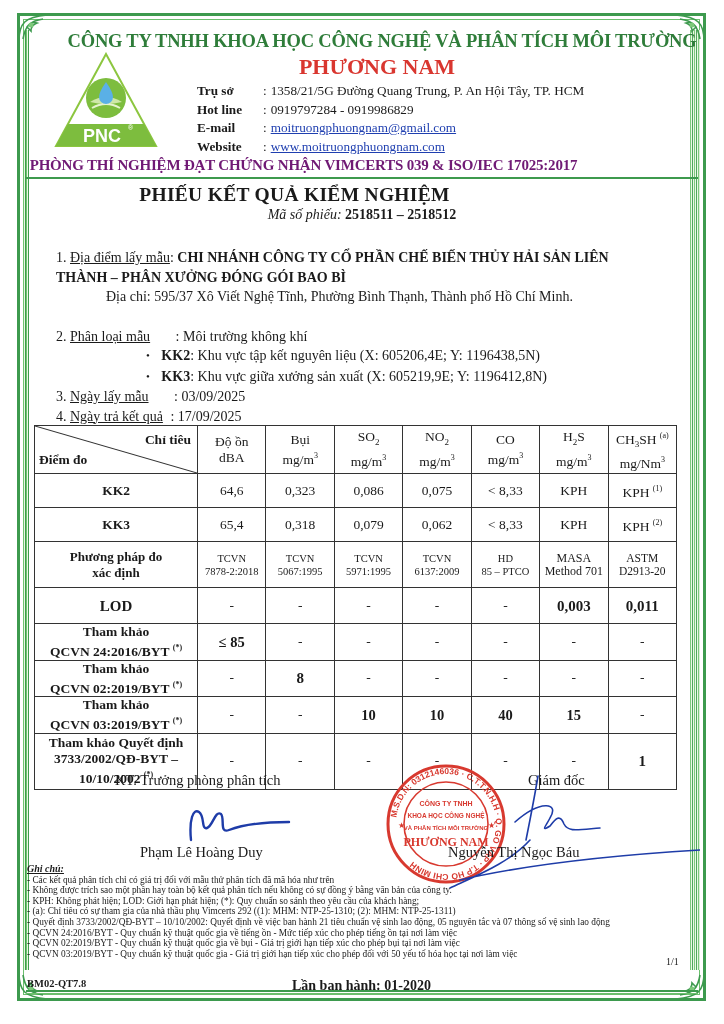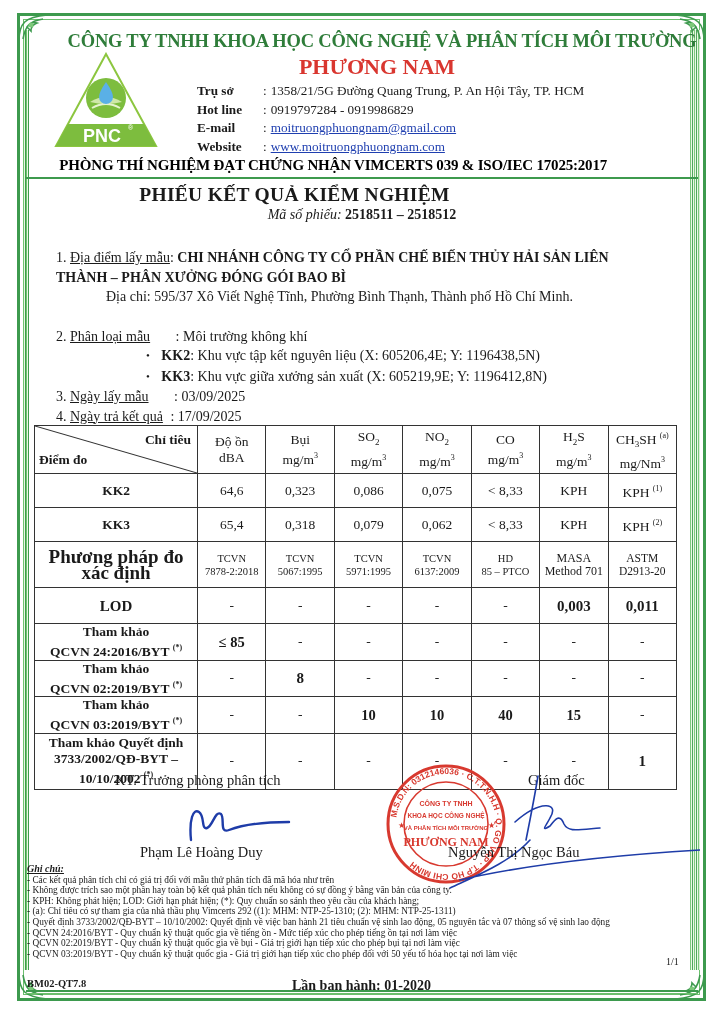--- a/index.html
+++ b/index.html
@@ -41,22 +41,22 @@
     font-weight: bold; font-size: 22px; color: #d9362f; padding-left: 30px;
   }
   .logo { position: absolute; left: 52px; top: 52px; width: 108px; height: 96px; }
   .contact { position: absolute; left: 197px; top: 82px; font-size: 13.2px; line-height: 18.5px; }
   .contact .row { display: flex; white-space: nowrap; }
   .contact .lbl { font-weight: bold; width: 66px; display: inline-block; }
   .contact .sep { margin-right: 4px; }
   .contact a { color: #1f3fb0; text-decoration: underline; }
 
   .lab-cert {
-    position: absolute; left: 0; top: 157px; width: 607px; text-align: right;
-    font-weight: bold; font-size: 15px; color: #000000; letter-spacing: -0.2px;
+    position: absolute; left: 0; top: 157px; width: 607px; text-align: center;
+    font-weight: bold; font-size: 15px; color: #701a75; letter-spacing: -0.2px;
   }
 
   .doc-title {
     position: absolute; left: 0; top: 184px; width: 589px; text-align: center;
     font-weight: bold; font-size: 19.5px; letter-spacing: 0.3px;
   }
   .doc-code {
     position: absolute; left: 0; top: 207px; width: 724px; text-align: center;
     font-size: 14px;
   }
@@ -277,21 +277,21 @@
     <td>65,4</td>
     <td>0,318</td>
     <td>0,079</td>
     <td>0,062</td>
     <td>&lt; 8,33</td>
     <td>KPH</td>
     <td><span>KPH</span> <sup>(2)</sup></td>
   </tr>
 
   <tr class="mrow">
-    <td class="lbl-cell" style="font-size:19px;margin-top:24px;"><span>Phương pháp đo</span><br><span>xác định</span></td>
+    <td class="lbl-cell" style="font-size:13px;margin-top:24px;"><span>Phương pháp đo</span><br><span>xác định</span></td>
     <td class="small"><span>TCVN</span><br><span>7878-2:2018</span></td>
     <td class="small"><span>TCVN</span><br><span>5067:1995</span></td>
     <td class="small"><span>TCVN</span><br><span>5971:1995</span></td>
     <td class="small"><span>TCVN</span><br><span>6137:2009</span></td>
     <td class="small"><span>HD</span><br><span>85 – PTCO</span></td>
     <td class="small" style="font-size:12px;"><span>MASA</span><br><span>Method 701</span></td>
     <td class="small" style="font-size:11.5px;"><span>ASTM</span><br><span>D2913-20</span></td>
   </tr>
 
   <tr class="lrow">

